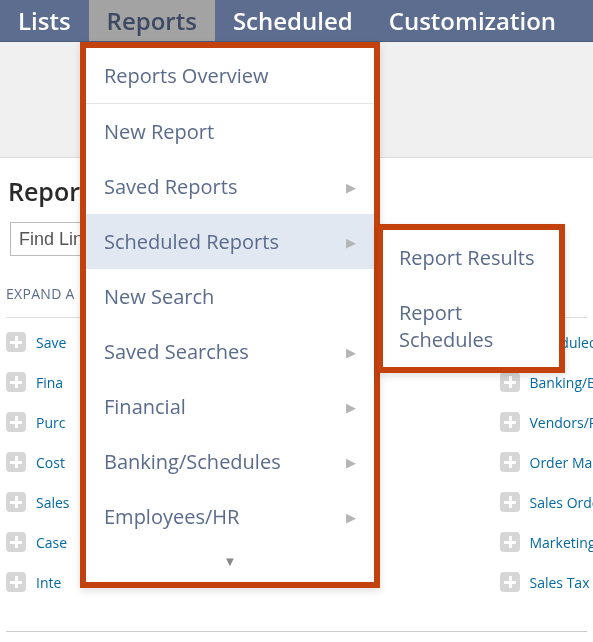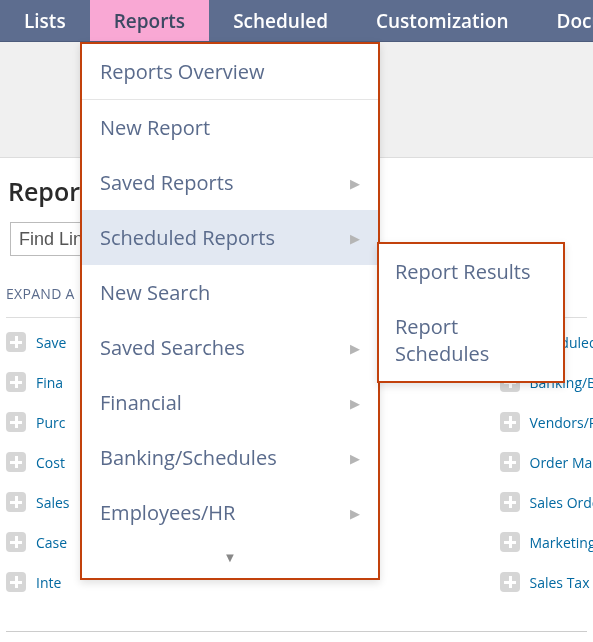--- a/index.html
+++ b/index.html
@@ -15,28 +15,28 @@
   .topnav {
     background: #5d6d8f;
     height: 42px;
     display: flex;
     align-items: stretch;
     border-bottom: 1px solid #4d5c7c;
   }
   .topnav-item {
     color: #fff;
     font-weight: 600;
-    font-size: 19px;
-    padding: 8px 24px;
+    font-size: 24px;
+    padding: 8px 18px;
     display: flex;
     align-items: center;
     cursor: pointer;
   }
   .topnav-item.active {
-    background: #f9a8d4;
+    background: #a3a3a3;
     color: #3d4a63;
   }
   .subheader {
     height: 116px;
     background: #f0f0f0;
     border-bottom: 1px solid #ddd;
   }
   .page-title {
     font-size: 25px;
     font-weight: 600;
@@ -109,21 +109,21 @@
     position: absolute;
     left: 6px; right: 6px;
     bottom: 10px;
     border-top: 1px solid #ccc;
   }
 
   
   .menu {
     position: absolute;
     background: #fff;
-    border: 2px solid #c2410c;
+    border: 6px solid #c2410c;
     box-shadow: 0 3px 8px rgba(0,0,0,0.12);
   }
   .menu1 {
     top: 42px;
     left: 80px;
     width: 300px;
   }
   .menu-item {
     display: flex;
     align-items: center;
@@ -144,21 +144,21 @@
     font-size: 13px;
   }
   .menu-down {
     text-align: center;
     padding: 8px 0 12px;
     color: #888;
     font-size: 13px;
     cursor: pointer;
   }
   .menu2 {
-    top: 242px;
+    top: 224px;
     left: 377px;
     width: 188px;
   }
   .menu2 .menu-item {
     padding: 14px 16px;
   }
 </style>
 </head>
 <body>
 

